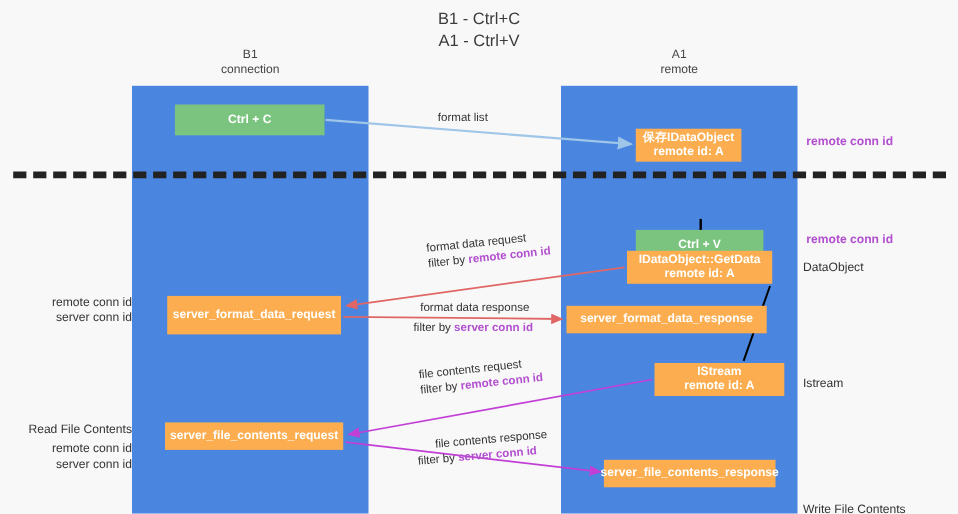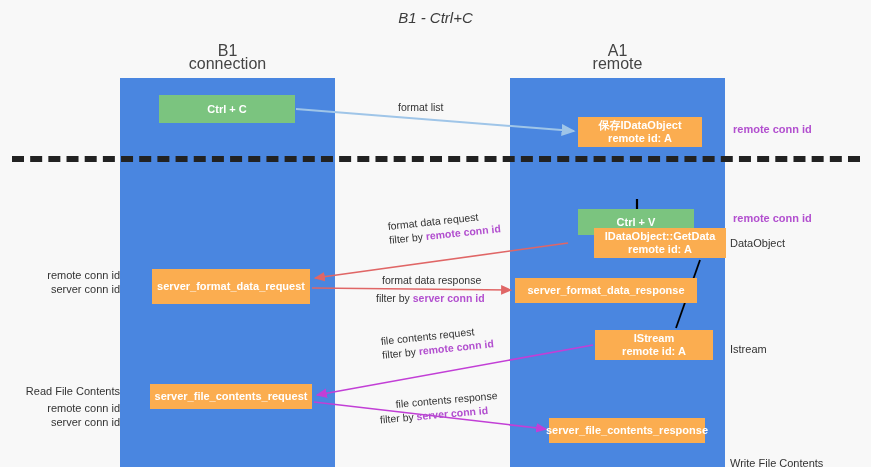--- a/index.html
+++ b/index.html
@@ -15,49 +15,49 @@
   .svg-layer{position:absolute;left:0;top:0;width:871px;height:467px;pointer-events:none;}
 
   
   .lane{position:absolute;background:#4a86e0;}
   #lane-b1{left:120px;top:78px;width:215px;height:389px;}
   #lane-a1{left:510px;top:78px;width:215px;height:389px;}
 
   
   .lane-head{
     position:absolute;text-align:center;color:#444;
-    font-size:16px;line-height:13px;width:215px;
+    font-size:11px;line-height:13px;width:215px;
   }
   #head-b1{left:120px;top:44px;}
   #head-a1{left:510px;top:44px;}
   .lane-head .l1{display:block;}
   .lane-head .l2{display:block;}
 
   
   #title{
     position:absolute;left:0;top:8px;width:871px;text-align:center;
-    color:#3c3c3c;font-size:15px;line-height:20px;font-style:italic;
+    color:#3c3c3c;font-size:15px;line-height:20px;
   }
   #title span{display:block;}
 
   
   .box{
     position:absolute;box-sizing:border-box;
     display:flex;flex-direction:column;
     align-items:center;justify-content:center;
     color:#ffffff;font-size:11px;line-height:13px;text-align:center;font-weight:bold;
   }
   .box.green{background:#7bc47f;}
   .box.orange{background:#fbad50;}
   .box .ln{display:block;}
 
   #box-ctrlc{left:159px;top:95px;width:136px;height:28px;}
-  #box-dataobject{left:578px;top:117px;width:124px;height:30px;}
+  #box-dataobject{left:578px;top:117px;width:96px;height:30px;}
   #box-ctrlv{left:578px;top:172px;width:116px;height:26px;margin-top:37px;}
-  #box-getdata{left:594px;top:228px;width:132px;height:30px;}
+  #box-getdata{left:570px;top:228px;width:132px;height:30px;}
   #box-sfdreq{left:152px;top:269px;width:158px;height:35px;}
   #box-sfdresp{left:515px;top:278px;width:182px;height:25px;}
   #box-istream{left:595px;top:330px;width:118px;height:30px;}
   #box-sfcreq{left:150px;top:384px;width:162px;height:25px;}
   #box-sfcresp{left:549px;top:418px;width:156px;height:25px;}
 
   
   .anno{position:absolute;font-size:11px;line-height:14px;color:#333;}
   .anno.purple{color:#b24fcf;font-weight:bold;}
 
@@ -98,20 +98,21 @@
     border-top:6px dashed #222;
   }
 </style>
 </head>
 <body>
 
 <div id="stage">
 
   <div id="title">
     <span>B1 - Ctrl+C</span>
+    <span>A1 - Ctrl+V</span>
   </div>
 
   <div id="head-b1" class="lane-head">
     <span class="l1">B1</span>
     <span class="l2">connection</span>
   </div>
   <div id="head-a1" class="lane-head">
     <span class="l1">A1</span>
     <span class="l2">remote</span>
   </div>

